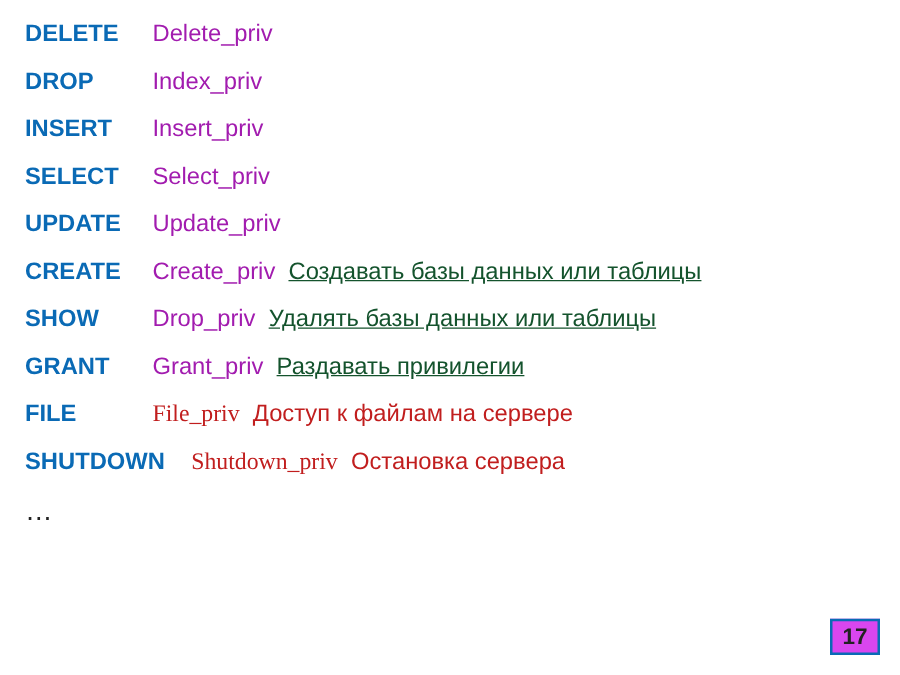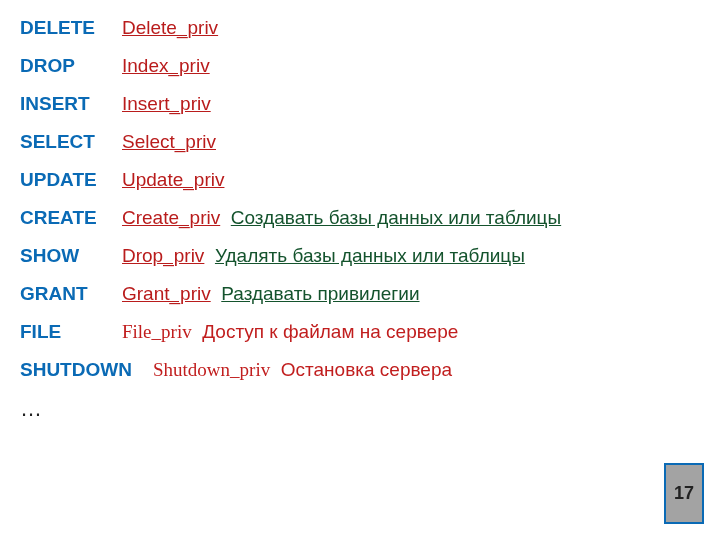--- a/index.html
+++ b/index.html
@@ -20,23 +20,22 @@
     margin-bottom: 19px;
     font-size: 19px;
     white-space: nowrap;
   }
   .kw {
     color: #0a6ab5;
     font-weight: bold;
     display: inline-block;
   }
   .col {
-    color: #b91c1c;
+    color: #a21caf;
     display: inline-block;
-    text-decoration: underline;
   }
   .col-red {
     color: #c11e1e;
     display: inline-block;
     font-family: Liberation Serif, serif;
   }
   .desc {
     color: #14532d;
     display: inline-block;
     text-decoration: underline;
@@ -54,22 +53,22 @@
     font-size: 22px;
   }
   .page-num {
     position: absolute;
     right: 16px;
     bottom: 16px;
     border: 2px solid #0a6ab5;
     color: #222;
     font-weight: bold;
     font-size: 18px;
-    padding: 18px 8px;
-    background: #a3a3a3;
+    padding: 2px 8px;
+    background: #d946ef;
   }
 </style>
 </head>
 <body>
 
 <div class="content" id="rows">
     <div class="row"><span class="kw w-kw">DELETE</span><span class="col pad-s">Delete_priv</span></div>
     <div class="row"><span class="kw w-kw">DROP</span><span class="col pad-s">Index_priv</span></div>
     <div class="row"><span class="kw w-kw">INSERT</span><span class="col pad-s">Insert_priv</span></div>
     <div class="row"><span class="kw w-kw">SELECT</span><span class="col pad-s">Select_priv</span></div>

